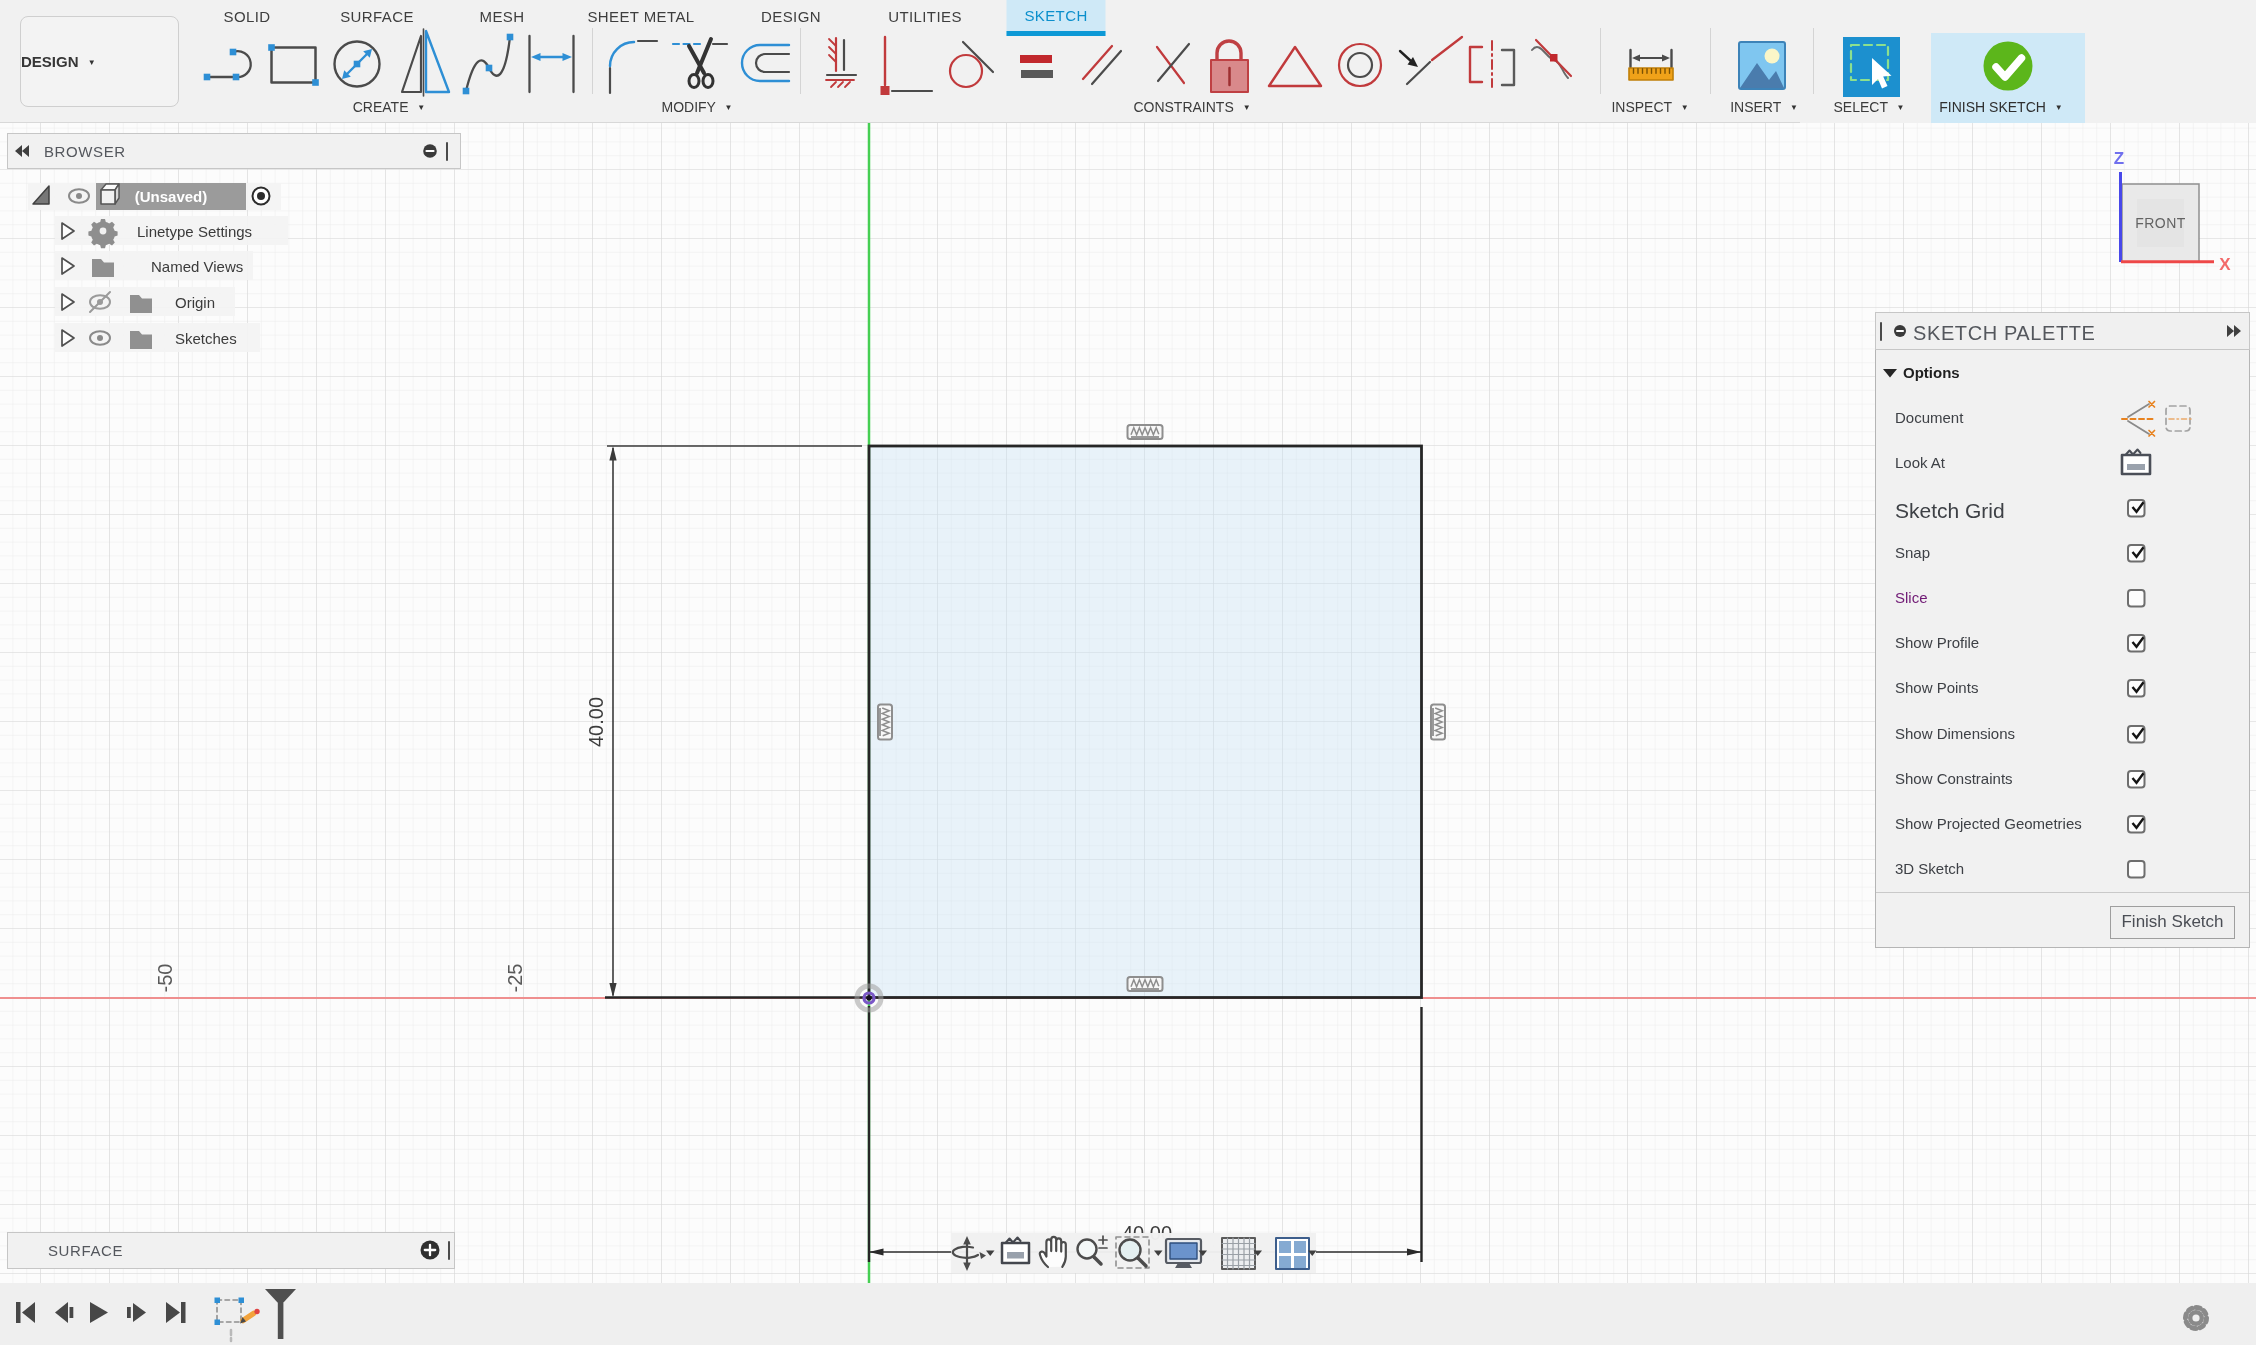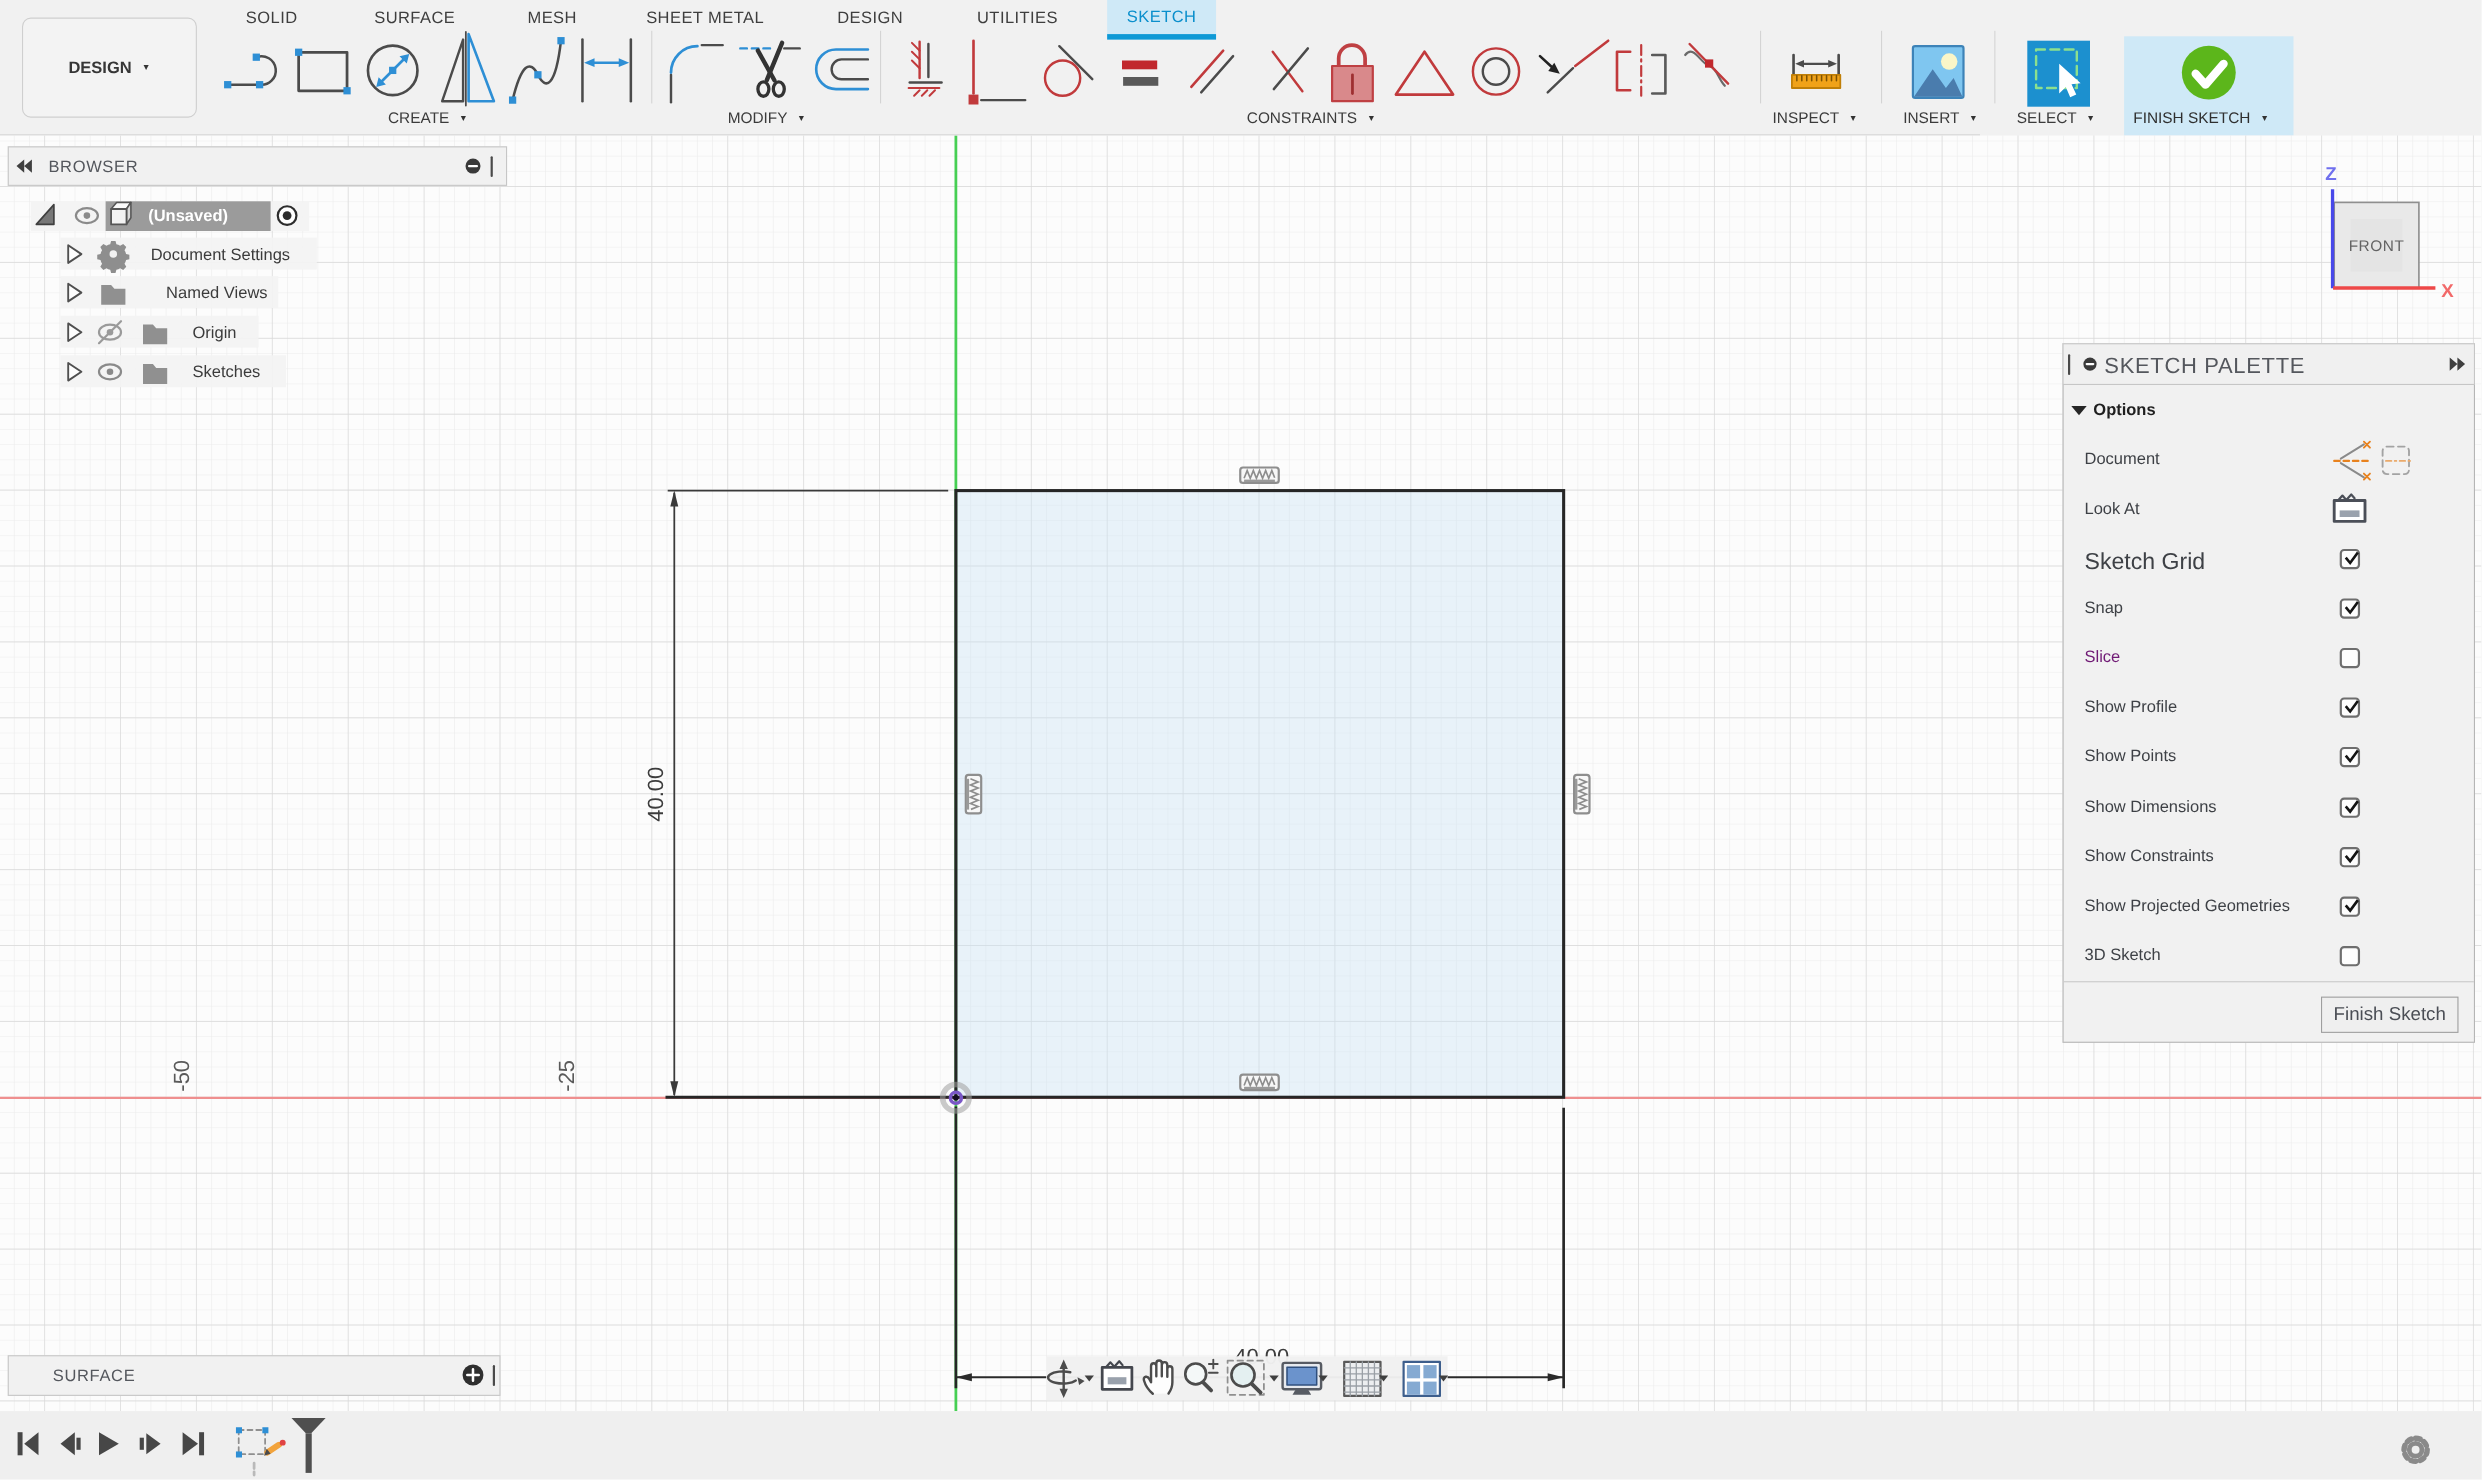--- a/index.html
+++ b/index.html
@@ -64,21 +64,21 @@
 </svg>
 </div>
 <div id="ribbon">
 <div class="tab" style="left:247px">SOLID</div>
 <div class="tab" style="left:377px">SURFACE</div>
 <div class="tab" style="left:502px">MESH</div>
 <div class="tab" style="left:641px">SHEET METAL</div>
 <div class="tab" style="left:791px">DESIGN</div>
 <div class="tab" style="left:925px">UTILITIES</div>
 <div class="tab" style="left:1056px;width:99px;background:#cfe9f7;color:#0b8fcc;line-height:31px;border-bottom:5px solid #0d99d6;box-sizing:border-box">SKETCH</div>
-<div style="position:absolute;left:20px;top:16px;width:159px;height:91px;background:#f3f3f3;border:1px solid #cfcfcf;border-radius:8px;box-sizing:border-box;text-align:center;font-size:15px;font-weight:bold;color:#363636;line-height:89px">DESIGN <span class="car">▼</span></div>
+<div style="position:absolute;left:20px;top:16px;width:159px;height:91px;background:#f3f3f3;border:1px solid #cfcfcf;border-radius:8px;box-sizing:border-box;text-align:left;font-size:15px;font-weight:bold;color:#363636;line-height:89px">DESIGN <span class="car">▼</span></div>
 <div class="glabel" style="left:389px">CREATE <span class="car">▼</span></div>
 <div class="glabel" style="left:697px">MODIFY <span class="car">▼</span></div>
 <div class="glabel" style="left:1192px">CONSTRAINTS <span class="car">▼</span></div>
 <div class="glabel" style="left:1650px">INSPECT <span class="car">▼</span></div>
 <div class="glabel" style="left:1764px">INSERT <span class="car">▼</span></div>
 <div class="glabel" style="left:1869px">SELECT <span class="car">▼</span></div>
 <div class="vsep" style="left:592px"></div>
 <div class="vsep" style="left:800px"></div>
 <div class="vsep" style="left:1600px"></div>
 <div class="vsep" style="left:1710px"></div>
@@ -198,21 +198,21 @@
 </div>
 <div class="panelhead" style="left:7px;top:133px;width:454px;height:36px"></div>
 <div class="ptxt" style="left:44px;top:143px">BROWSER</div>
 <div style="position:absolute;left:28px;top:183px;width:253px;height:27px;background:rgba(243,243,243,0.92)"></div>
 <div style="position:absolute;left:96px;top:183px;width:150px;height:27px;background:#9b9b9b"></div>
 <div style="position:absolute;left:96px;top:183px;width:150px;height:27px;text-align:center;line-height:27px;font-size:15px;font-weight:bold;color:#fff">(Unsaved)</div>
 <div style="position:absolute;left:55px;top:216px;width:233px;height:29px;background:rgba(243,243,243,0.92)"></div>
 <div style="position:absolute;left:55px;top:251px;width:198px;height:29px;background:rgba(243,243,243,0.92)"></div>
 <div style="position:absolute;left:55px;top:287px;width:180px;height:29px;background:rgba(243,243,243,0.92)"></div>
 <div style="position:absolute;left:55px;top:323px;width:205px;height:29px;background:rgba(243,243,243,0.92)"></div>
-<div class="btxt" style="left:137px;top:223px">Document Settings</div>
+<div class="btxt" style="left:137px;top:223px">Linetype Settings</div>
 <div class="btxt" style="left:151px;top:258px">Named Views</div>
 <div class="btxt" style="left:175px;top:294px">Origin</div>
 <div class="btxt" style="left:175px;top:330px">Sketches</div>
 <div style="position:absolute;left:1875px;top:312px;width:375px;height:636px;background:#f1f1f1;border:1px solid #b5b5b5;box-sizing:border-box"></div>
 <div style="position:absolute;left:1875px;top:312px;width:375px;height:38px;background:#f0f0f0;border:1px solid #c6c6c6;box-sizing:border-box"></div>
 <div class="ptxt" style="left:1913px;top:322px;font-size:20px">SKETCH PALETTE</div>
 <div style="position:absolute;left:1903px;top:364px;font-size:15px;font-weight:bold;color:#1f1f1f">Options</div>
 <div style="position:absolute;left:1895px;top:409px;font-size:15px;color:#3e4146">Document</div>
 <div style="position:absolute;left:1895px;top:454px;font-size:15px;color:#3e4146">Look At</div>
 <div style="position:absolute;left:1895px;top:499px;font-size:21px;color:#3e4146">Sketch Grid</div>

